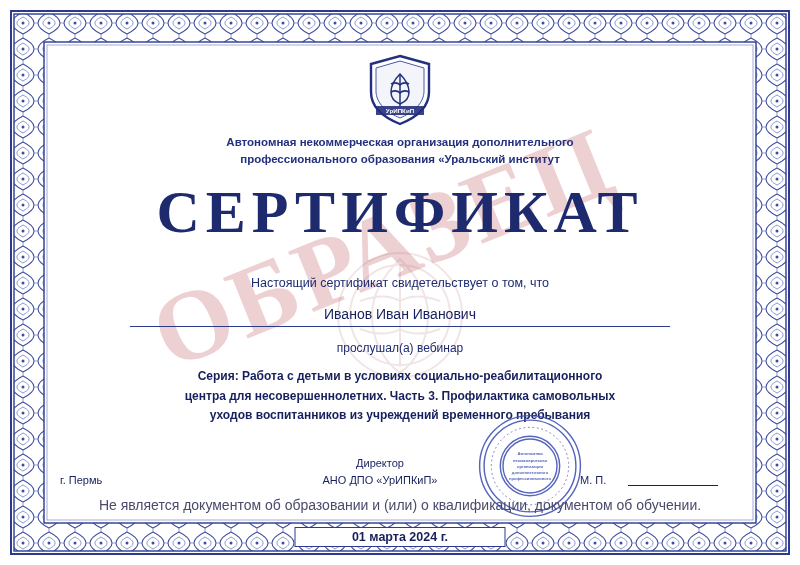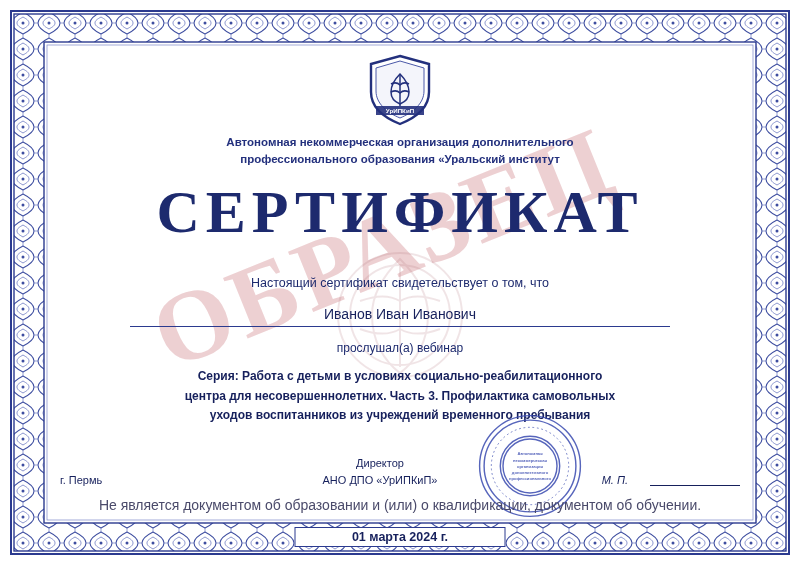--- a/index.html
+++ b/index.html
@@ -146,23 +146,22 @@
     text-align: center;
     line-height: 1.5;
     font-size: 11px;
   }
   .mp {
     width: 160px;
     text-align: right;
     padding-bottom: 2px;
     display: flex;
     align-items: flex-end;
-    justify-content: flex-end;
+    justify-content: flex-start;
     gap: 22px;
-    font-style: italic;
   }
   .mp-line {
     display: inline-block;
     width: 90px;
     border-bottom: 1px solid #16205c;
     height: 1px;
   }
 
   .disclaimer {
     position: absolute;

